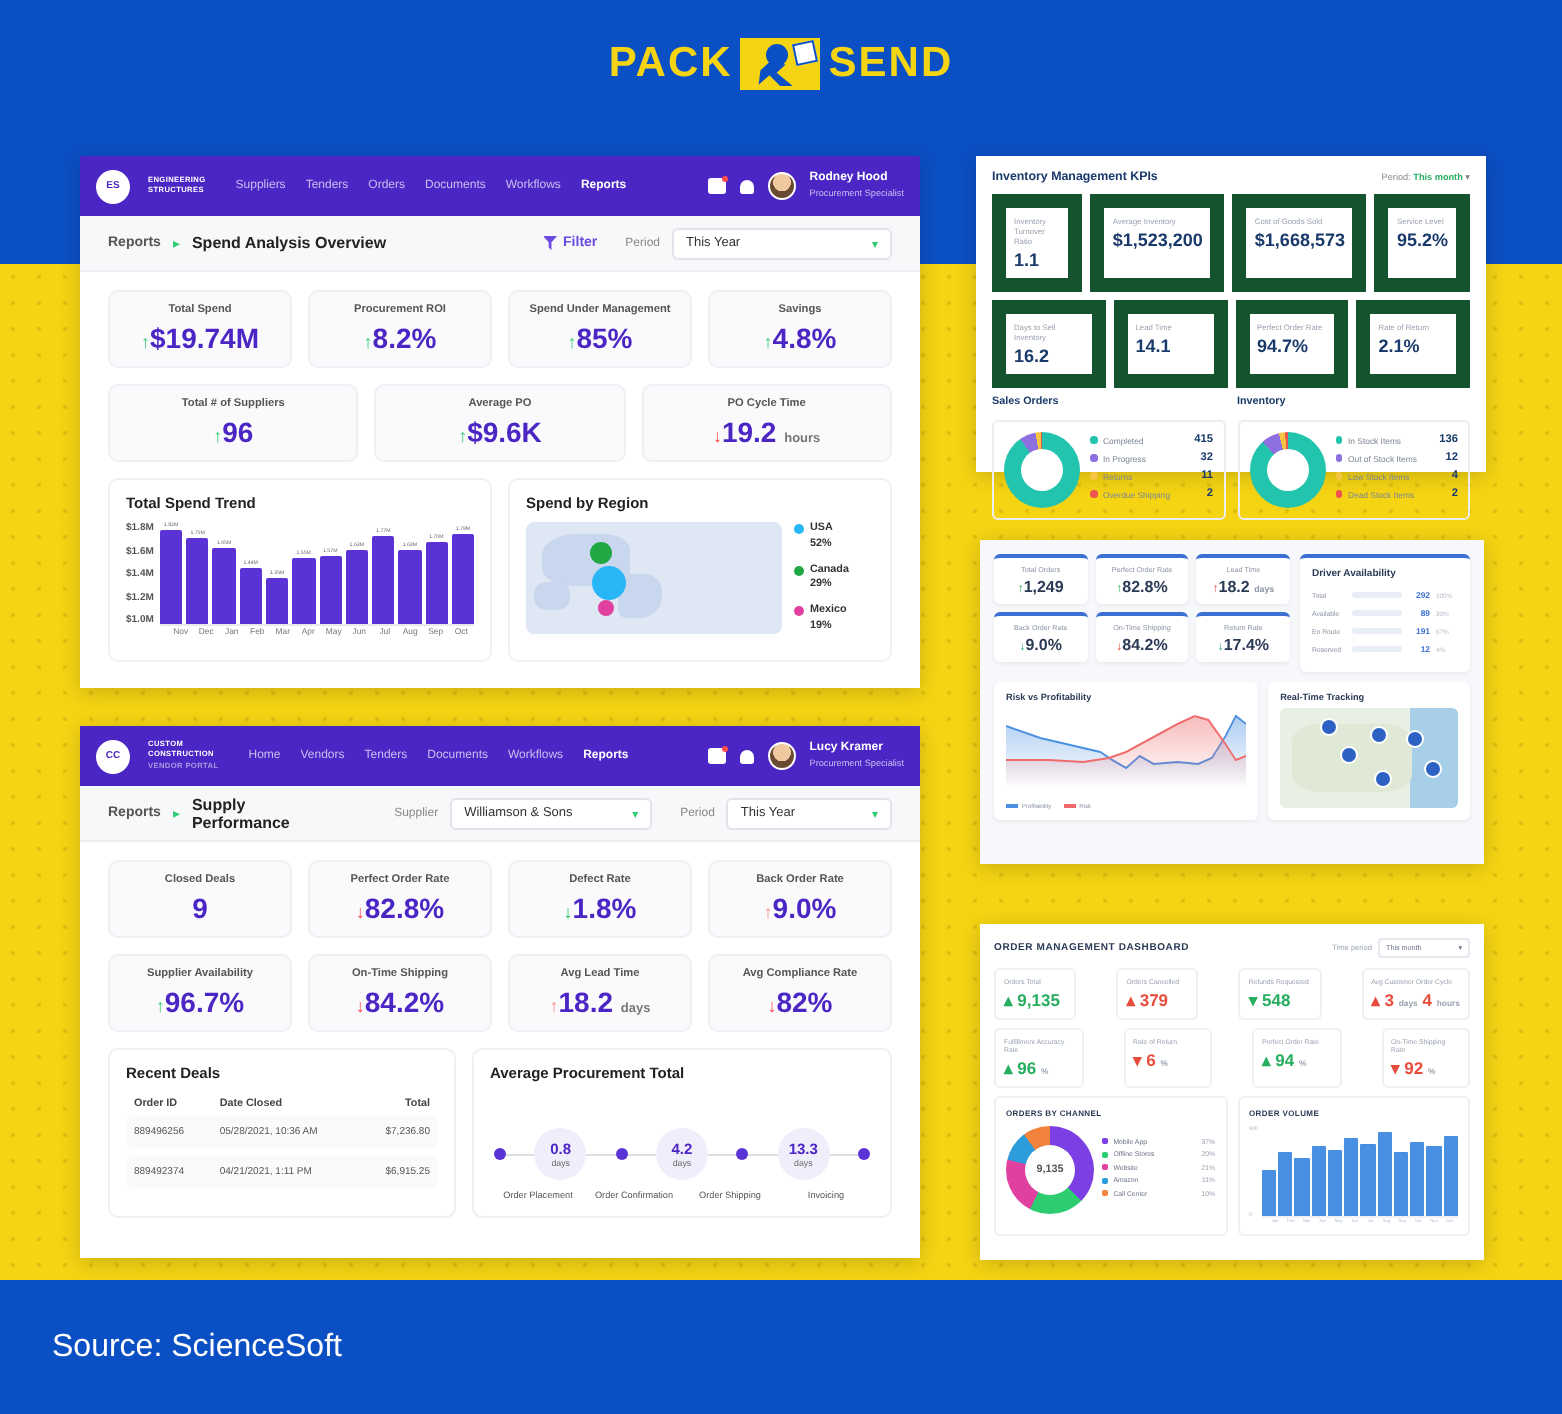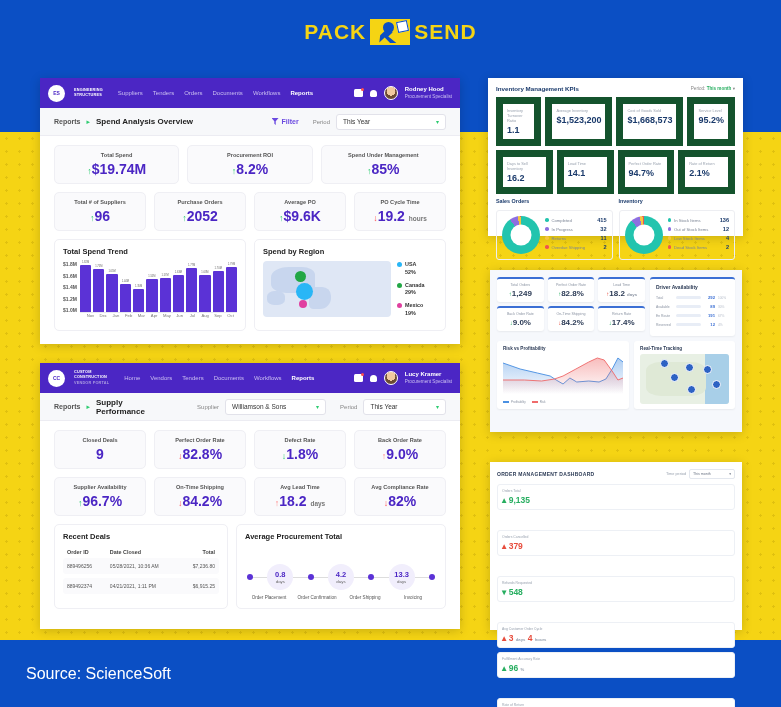--- a/index.html
+++ b/index.html
@@ -215,21 +215,21 @@
   }
   
   #panelE { left: 490px; top: 462px; width: 252px; height: 168px; padding: 7px; }
   .om-head { display: flex; align-items: center; margin-bottom: 5px; }
   .om-title { font-size: 5px; font-weight: bold; color: #2b3a55; letter-spacing: .3px; }
   .om-per { margin-left: auto; font-size: 3.8px; color: #9aa3b0; margin-right: 3px; }
   .om-sel {
     width: 46px; height: 10px; border: 1px solid #e3e7ee; border-radius: 2px;
     font-size: 3.6px; color: #6b7485; display: flex; align-items: center; padding: 0 3px;
   }
-  .om-grid { display: flex; gap: 20px; margin-bottom: 4px; flex-direction: column; }
+  .om-grid { display: flex; gap: 20px; margin-bottom: 4px; }
   .om-card { flex: 1; background: #fff; border: 1px solid #edf0f5; border-radius: 3px; padding: 4px; }
   .om-l { font-size: 3.4px; color: #9aa3b0; margin-bottom: 2px; }
   .om-v { font-size: 8.5px; font-weight: bold; white-space: nowrap; }
   .om-v .su { font-size: 4.2px; color: #9aa3b0; }
   .g { color: #27ae60; } .r { color: #e74c3c; }
   .om-charts { display: flex; gap: 5px; margin-top: 3px; }
   .om-ch { flex: 1; background: #fff; border: 1px solid #edf0f5; border-radius: 3px; padding: 5px; }
   .oc-title { font-size: 4px; font-weight: bold; color: #2b3a55; letter-spacing: .2px; margin-bottom: 4px; }
   .oc-body { display: flex; align-items: center; gap: 4px; }
   .oc-donut { width: 44px; height: 44px; border-radius: 50%; position: relative; flex: none; }
@@ -318,29 +318,29 @@
         <div class="kpi-val"><span class="arrow-up">↑</span><span>$19.74M</span></div>
       </div>
       <div class="kpi">
         <div class="kpi-label">Procurement ROI</div>
         <div class="kpi-val"><span class="arrow-up">↑</span><span>8.2%</span></div>
       </div>
       <div class="kpi">
         <div class="kpi-label">Spend Under Management</div>
         <div class="kpi-val"><span class="arrow-up">↑</span><span>85%</span></div>
       </div>
+      <div class="kpi">
+        <div class="kpi-label">Savings</div>
+        <div class="kpi-val"><span class="arrow-up">↑</span><span>4.8%</span></div>
+      </div>
     </div>
     <div class="kpi-row">
       <div class="kpi">
         <div class="kpi-label">Total # of Suppliers</div>
         <div class="kpi-val"><span class="arrow-up">↑</span><span>96</span></div>
-      </div>
-      <div class="kpi">
-        <div class="kpi-label">Purchase Orders</div>
-        <div class="kpi-val"><span class="arrow-up">↑</span><span>2052</span></div>
       </div>
       <div class="kpi">
         <div class="kpi-label">Average PO</div>
         <div class="kpi-val"><span class="arrow-up">↑</span><span>$9.6K</span></div>
       </div>
       <div class="kpi">
         <div class="kpi-label">PO Cycle Time</div>
         <div class="kpi-val"><span class="arrow-dn">↓</span><span>19.2</span> <span class="unit">hours</span></div>
       </div>
     </div>

